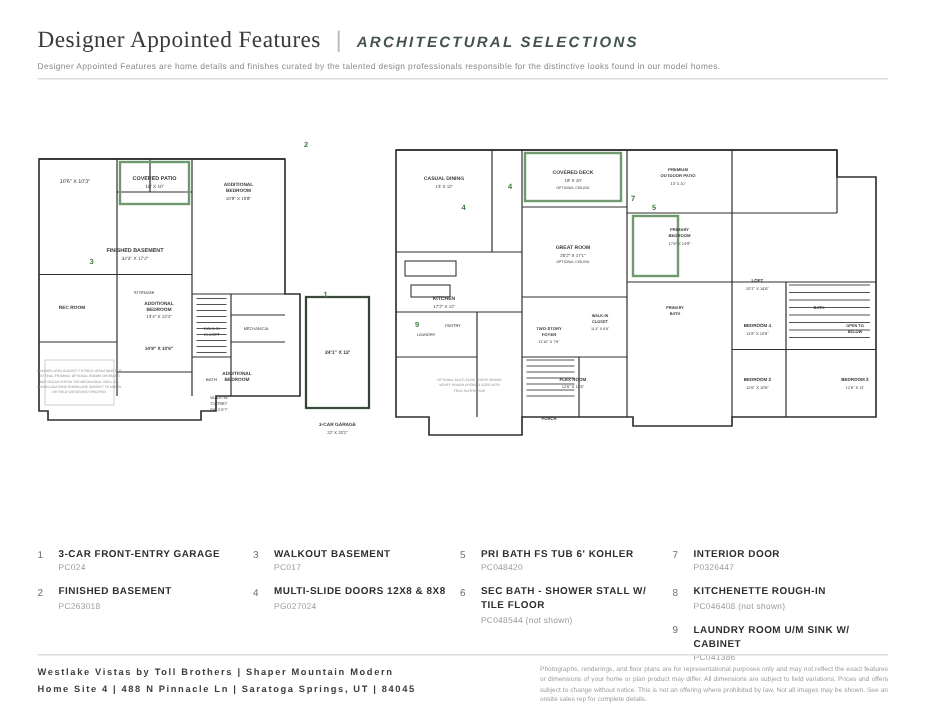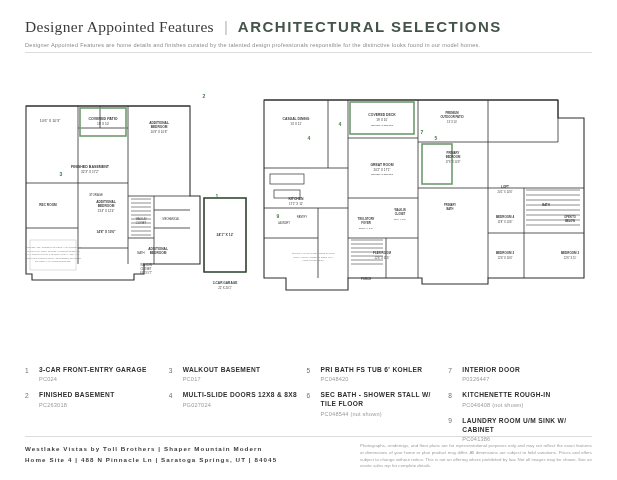--- a/index.html
+++ b/index.html
@@ -14,22 +14,23 @@
 
   
   .header{position:absolute;left:25px;top:18px;right:25px;}
   .title-row{display:flex;align-items:baseline;gap:8px;}
   .title-main{
     font-family:"Liberation Serif", serif;
     font-size:15.5px;letter-spacing:.3px;color:#3a3a3a;font-weight:400;
   }
   .title-bar{color:#b9b9b9;font-size:15px;font-weight:300;margin:0 2px;}
   .title-sub{
-    font-size:15px;letter-spacing:1.5px;color:#44544a;font-weight:700;
+    font-size:10px;letter-spacing:1.5px;color:#44544a;font-weight:700;
     text-transform:uppercase;
+    font-style:italic;
   }
   .subtitle{
     margin-top:5px;font-size:5.6px;letter-spacing:.25px;color:#8a8a8a;line-height:1.5;
   }
   .hr-top{position:absolute;left:25px;right:25px;top:52px;height:1px;background:#dcdcdc;}
 
   
   .plan{position:absolute;left:18px;top:78px;width:581px;height:250px;}
   .plan svg{display:block;}
 

